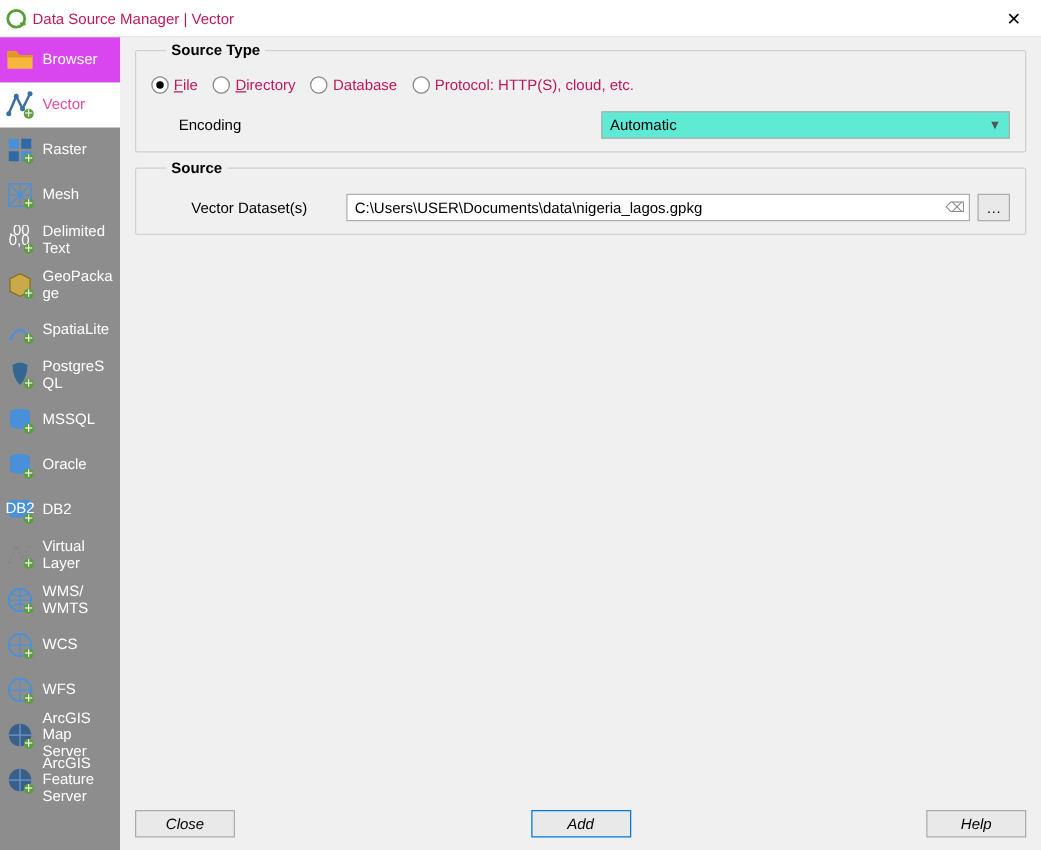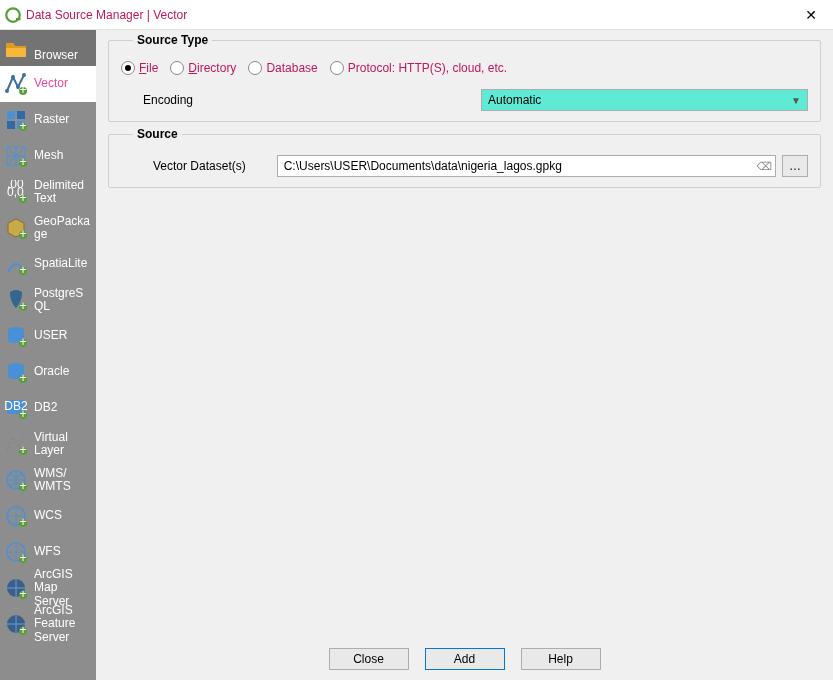--- a/index.html
+++ b/index.html
@@ -7,21 +7,21 @@
     .titlebar { display:flex; align-items:center; justify-content:space-between; height:30px; padding:0 8px 0 4px; border-bottom:1px solid #e0e0e0; }
     .titlebar .title-left { display:flex; align-items:center; gap:4px; }
     .titlebar .app-icon { width:18px; height:18px; }
     .titlebar .title-text { font-size:12px; color:#be185d; }
     .titlebar .close-x { font-size:14px; color:#000; cursor:pointer; padding:4px 8px; }
     .content { display:flex; height: calc(100% - 30px); }
     .sidebar { width:96px; background:#8d8d8d; display:flex; flex-direction:column; }
     .side-item { display:flex; align-items:center; gap:6px; padding:4px 4px; height:36px; color:#fff; cursor:pointer; }
     .side-item .icon { width:24px; height:24px; flex-shrink:0; display:flex; align-items:center; justify-content:center; }
     .side-item .label { font-size:12px; color:#fff; line-height:1.1; word-break:break-word; }
-    .side-item.browser { background:#737373;align-items:flex-end; }
+    .side-item.browser { background:#d946ef; }
     .side-item.browser .icon svg { fill:#f4b400; }
     .side-item.vector { background:#fff; color:#000; }
     .side-item.vector .label { color:#ec4899; }
     .main { flex:1; background:#f0f0f0; display:flex; flex-direction:column; padding:10px 12px 10px 12px; position:relative; }
     .group { border:1px solid #d0d0d0; border-radius:2px; padding:14px 12px 10px 12px; margin-bottom:12px; background:#f0f0f0; position:relative; }
     .group-label { position:absolute; top:-8px; left:24px; background:#f0f0f0; padding:0 4px; font-weight:600; font-size:12px; }
     .radio-row { display:flex; gap:12px; align-items:center; margin-bottom:14px; padding-top:6px; }
     .radio-opt { display:flex; align-items:center; gap:4px; cursor:pointer; }
     .radio-opt .dot { width:14px; height:14px; border:1px solid #888; border-radius:50%; display:flex; align-items:center; justify-content:center; background:#fff; }
     .radio-opt.selected .dot::after { content:""; width:6px; height:6px; border-radius:50%; background:#000; display:block; }
@@ -30,21 +30,21 @@
     .encoding-row { display:flex; align-items:center; gap:8px;margin-left:22px; }
     .encoding-row .enc-label { width:330px; }
     .select { flex:1; height:22px; border:1px solid #adadad; background:#5eead4; display:flex; align-items:center; justify-content:space-between; padding:0 6px; cursor:pointer; }
     .select .arrow { font-size:10px; color:#555; }
     .dataset-row { display:flex; align-items:center; gap:6px; padding-top:6px;margin-left:32px; }
     .dataset-row .ds-label { white-space:nowrap; }
     .input-wrap { flex:1; position:relative;padding-left:25px; }
     .input-wrap input { width:100%; height:22px; border:1px solid #adadad; background:#fff; padding:0 24px 0 6px; font-size:12px; }
     .input-wrap .clear-x { position:absolute; right:4px; top:50%; transform:translateY(-50%); color:#888; cursor:pointer; font-size:11px; }
     .browse-btn { width:26px; height:22px; border:1px solid #adadad; background:#e9e9e9; display:flex; align-items:center; justify-content:center; cursor:pointer; }
-    .footer { margin-top:auto; display:flex; justify-content:center; gap:16px; padding:6px 0 0 0; }
+    .footer { margin-top:auto; display:flex; justify-content:space-between; gap:16px; padding:6px 0 0 0;font-style:italic; }
     .btn { width:80px; height:22px; border:1px solid #adadad; background:#e9e9e9; display:flex; align-items:center; justify-content:center; cursor:pointer; }
     .btn.default { border:1px solid #0078d7; }
   </style>
 </head>
 <body>
 
 <div class="titlebar">
   <div class="title-left">
     <span class="app-icon">
       <svg viewBox="0 0 24 24" width="18" height="18">
@@ -149,21 +149,21 @@
     </div>
     <div class="side-item">
       <span class="icon">
           <svg viewBox="0 0 24 24" width="24" height="24">
             <ellipse cx="12" cy="6" rx="8" ry="3" fill="#4a90d9"></ellipse>
             <path d="M4 6v10c0 1.7 3.6 3 8 3s8-1.3 8-3V6" fill="#4a90d9"></path>
             <circle cx="19" cy="19" r="4" fill="#5a9e3a"></circle>
             <text x="19" y="22" font-size="6" text-anchor="middle" fill="#fff">+</text>
           </svg>
         </span>
-      <span class="label">USER</span>
+      <span class="label">MSSQL</span>
     </div>
     <div class="side-item">
       <span class="icon">
           <svg viewBox="0 0 24 24" width="24" height="24">
             <ellipse cx="12" cy="6" rx="8" ry="3" fill="#4a90d9"></ellipse>
             <path d="M4 6v10c0 1.7 3.6 3 8 3s8-1.3 8-3V6" fill="#4a90d9"></path>
             <circle cx="19" cy="19" r="4" fill="#5a9e3a"></circle>
             <text x="19" y="22" font-size="6" text-anchor="middle" fill="#fff">+</text>
           </svg>
         </span>

